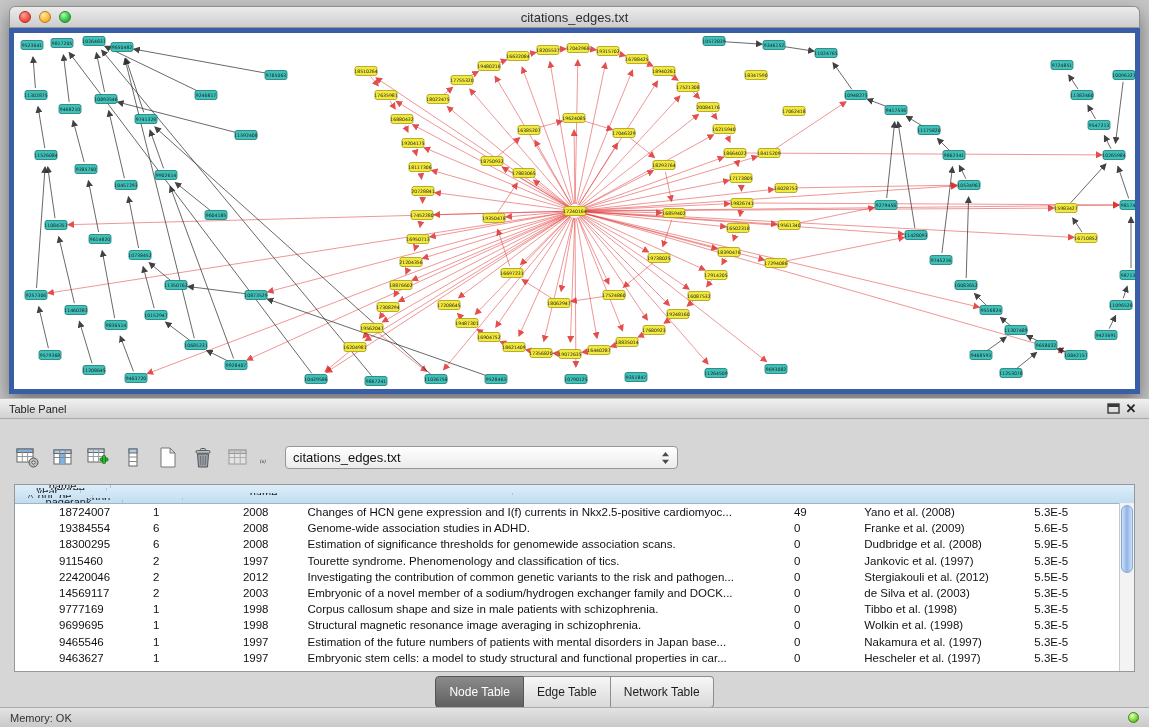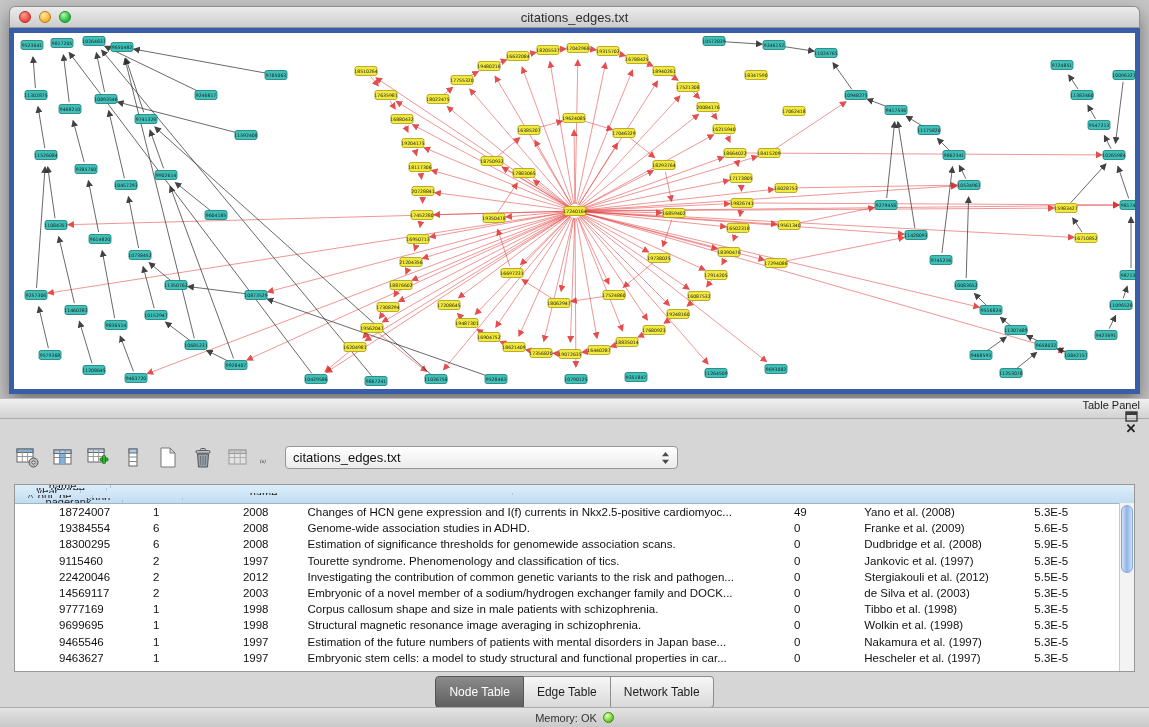--- a/index.html
+++ b/index.html
@@ -22,21 +22,21 @@
   .tl.yellow{background:radial-gradient(circle at 35% 30%,#ffe9a8,#fdbc40 55%,#df9b1f);border:1px solid #b57d18;}
   .tl.green{background:radial-gradient(circle at 35% 30%,#c2f2b0,#35c949 55%,#1f9e2f);border:1px solid #1d8a27;}
   .canvas{position:absolute;top:22px;left:0;right:0;bottom:0;
     border:5px solid #3a5da8;background:#fff;box-sizing:border-box;}
   .canvas svg{display:block;width:100%;height:100%;}
   svg text{font-size:4.6px;fill:#222;text-anchor:middle;font-family:"DejaVu Sans",sans-serif;}
   
   .table-panel{position:absolute;left:0;top:398px;width:1149px;height:329px;background:#d6d6d6;}
   .tp-header{height:21px;background:linear-gradient(#f0f0f0,#d2d2d2);
     border-top:1px solid #bcbcbc;border-bottom:1px solid #a8a8a8;
-    display:flex;align-items:flex-end;padding:0 9px;box-sizing:border-box;flex-direction:column;}
+    display:flex;align-items:center;padding:0 9px;box-sizing:border-box;}
   .tp-title{font-size:11px;color:#222;flex:1;}
   .tp-btn{display:flex;align-items:center;justify-content:center;width:18px;height:16px;cursor:default;}
   .closex{font-size:13px;font-weight:bold;color:#222;line-height:14px;}
   .toolbar{position:absolute;top:44px;left:14px;height:32px;display:flex;align-items:center;gap:7px;}
   .tool-btn{width:28px;height:26px;display:flex;align-items:center;justify-content:center;border-radius:3px;}
   .net-select{position:absolute;top:48px;left:285px;width:393px;height:23px;
     background:linear-gradient(#ffffff,#ebebeb);border:1px solid #979797;border-radius:4px;
     display:flex;align-items:center;padding:0 7px;box-sizing:border-box;font-size:13px;color:#111;}
   .combo-arrows{margin-left:auto;display:flex;align-items:center;}
   .table-wrap{position:absolute;top:86px;left:14px;width:1121px;height:188px;
@@ -56,21 +56,21 @@
   .vthumb{position:absolute;top:2px;left:1px;width:12px;height:68px;border-radius:7px;
     background:linear-gradient(90deg,#cfe0f4,#8fb4e8 50%,#cfe0f4);border:1px solid #86a8d8;box-sizing:border-box;}
   .tabs{position:absolute;top:278px;left:0;width:100%;display:flex;justify-content:center;}
   .tab{height:19px;display:flex;align-items:center;padding:15px 13px;font-size:12px;color:#1d1d1d;
     background:linear-gradient(#f7f7f7,#d9d9d9);border:1px solid #8d8d8d;border-left:none;box-sizing:border-box;}
   .tab:first-child{border-left:1px solid #8d8d8d;border-radius:4px 0 0 4px;}
   .tab:last-child{border-radius:0 4px 4px 0;}
   .tab.active{background:linear-gradient(#8b8b8b,#5f5f5f);color:#fff;border-color:#555;}
   .statusbar{position:absolute;bottom:0;left:0;width:100%;height:20px;
     background:linear-gradient(#e3e3e3,#c9c9c9);border-top:1px solid #aaa;box-sizing:border-box;
-    display:flex;align-items:center;justify-content:center;padding:0 10px;gap:6px;}
+    display:flex;align-items:center;justify-content:space-between;padding:0 10px;gap:6px;}
   .mem-label{font-size:11px;color:#333;}
   .memball{width:11px;height:11px;border-radius:50%;
     background:radial-gradient(circle at 35% 30%,#e9ffd2,#8ee24e 45%,#3f9b10);
     border:1px solid #3c8a10;box-sizing:border-box;}
 </style>
 </head>
 <body>
 
 <div class="net-window">
   <div class="titlebar">

